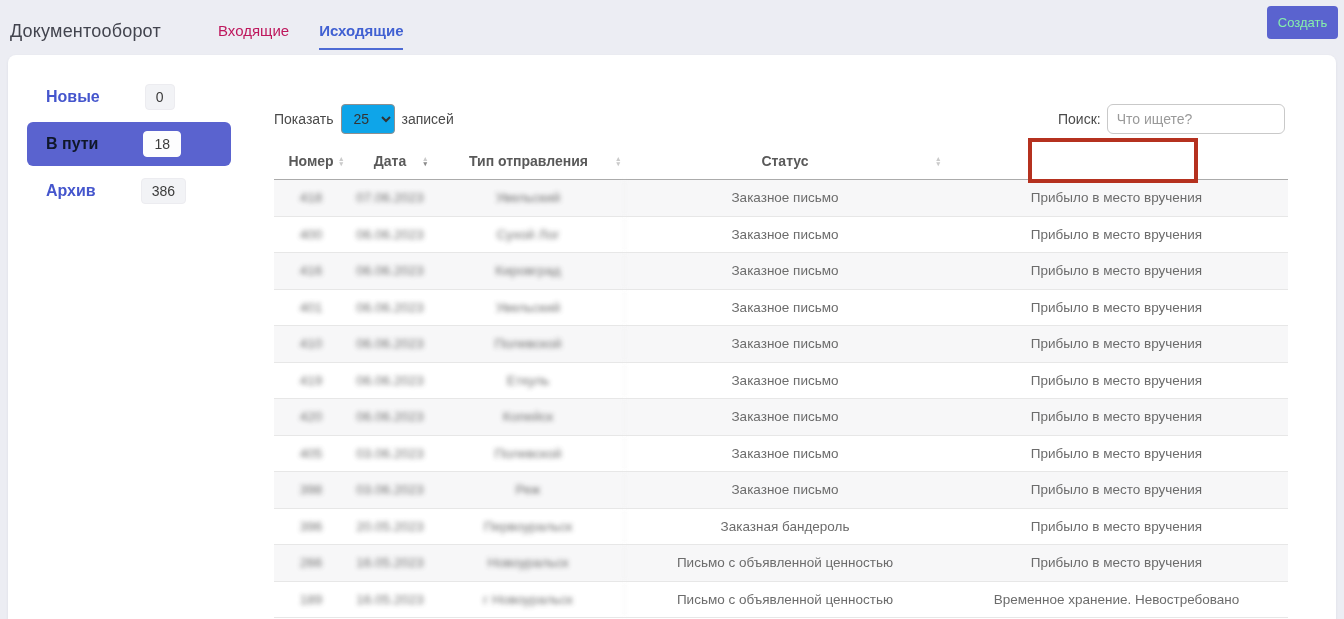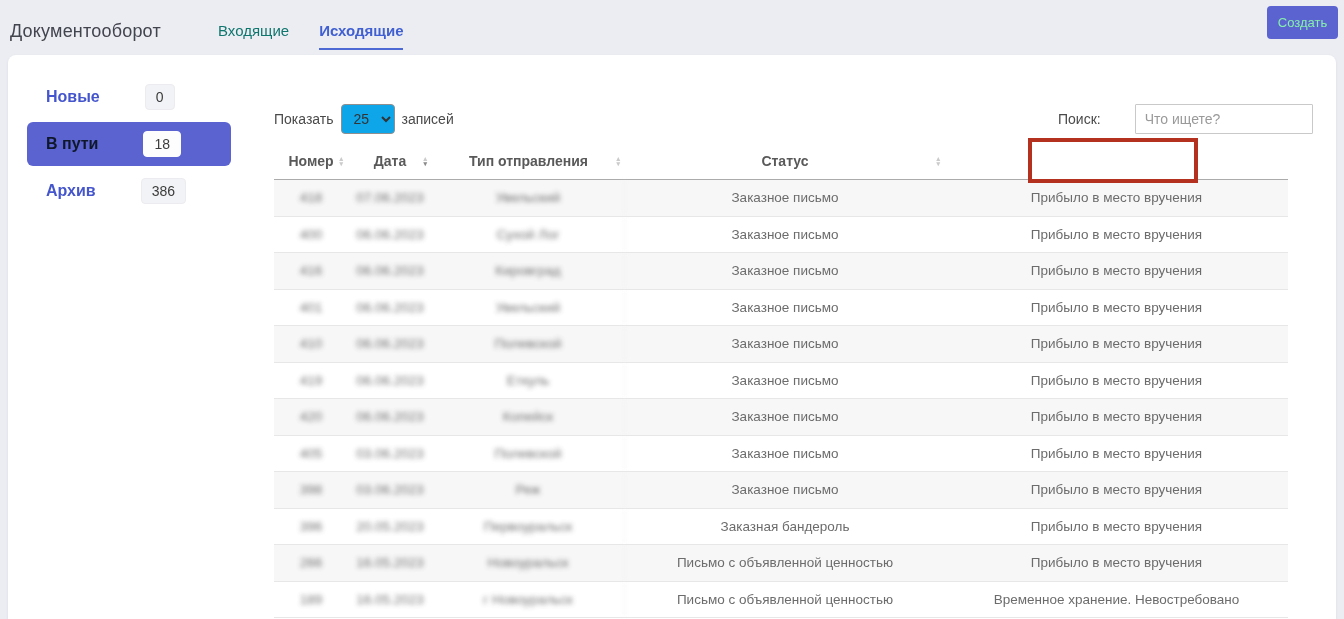--- a/index.html
+++ b/index.html
@@ -12,21 +12,21 @@
     color:#4a4a4a;
   }
 
   
   .topbar { position:absolute; left:0; top:0; width:100%; height:69px; }
   .page-title {
     position:absolute; left:10px; top:21px;
     font-size:18px; color:#42444e; letter-spacing:.2px;
   }
   .tabs { position:absolute; left:218px; top:22px; display:flex; gap:30px; }
-  .tab { font-size:15px; color:#0f766e; padding-bottom:9px; cursor:pointer; }
+  .tab { font-size:15px; color:#be185d; padding-bottom:9px; cursor:pointer; }
   .tab.active {
     color:#4060d2; font-weight:bold;
     border-bottom:2px solid #4d6ad4;
   }
   .create-btn {
     position:absolute; left:1267px; top:6px; width:71px; height:33px;
     background:#5a63cf; color:#86efac; border:none; border-radius:4px;
     font-size:13px; font-family:"Liberation Sans",sans-serif; cursor:pointer;
   }
 
@@ -55,24 +55,24 @@
   .side-item.active .badge { background:#fdfdfe; border-color:#fdfdfe; }
 
   
   .show-wrap { position:absolute; left:274px; top:104px; height:30px; display:flex; align-items:center; font-size:14px; color:#4a4a4a; }
   .page-size {
     margin:0 7px; width:54px; height:30px;
     font-size:14px; font-family:"Liberation Sans",sans-serif; color:#333;
     border:1px solid #8f8f8f; border-radius:4px; padding-left:8px;
     background:#0ea5e9;
   }
-  .search-wrap { position:absolute; left:1058px; top:104px; height:30px; display:flex; align-items:center; font-size:14px; color:#4a4a4a;gap:28px; }
+  .search-wrap { position:absolute; left:1058px; top:104px; height:30px; display:flex; align-items:center; font-size:14px; color:#4a4a4a; }
   .search-input {
     margin-left:6px; width:178px; height:30px;
-    border:1px solid #c9c9c9; border-radius:1px; padding:0 9px;
+    border:1px solid #c9c9c9; border-radius:6px; padding:0 9px;
     font-size:14px; font-family:"Liberation Sans",sans-serif; color:#333;
     outline:none;
   }
   .search-input::placeholder { color:#9a9a9a; }
 
   
   .table { position:absolute; left:274px; top:142px; width:1014px; }
   .thead {
     display:grid; grid-template-columns:74px 84px 193px 320px 343px;
     height:38px; border-bottom:1px solid #ababab;

